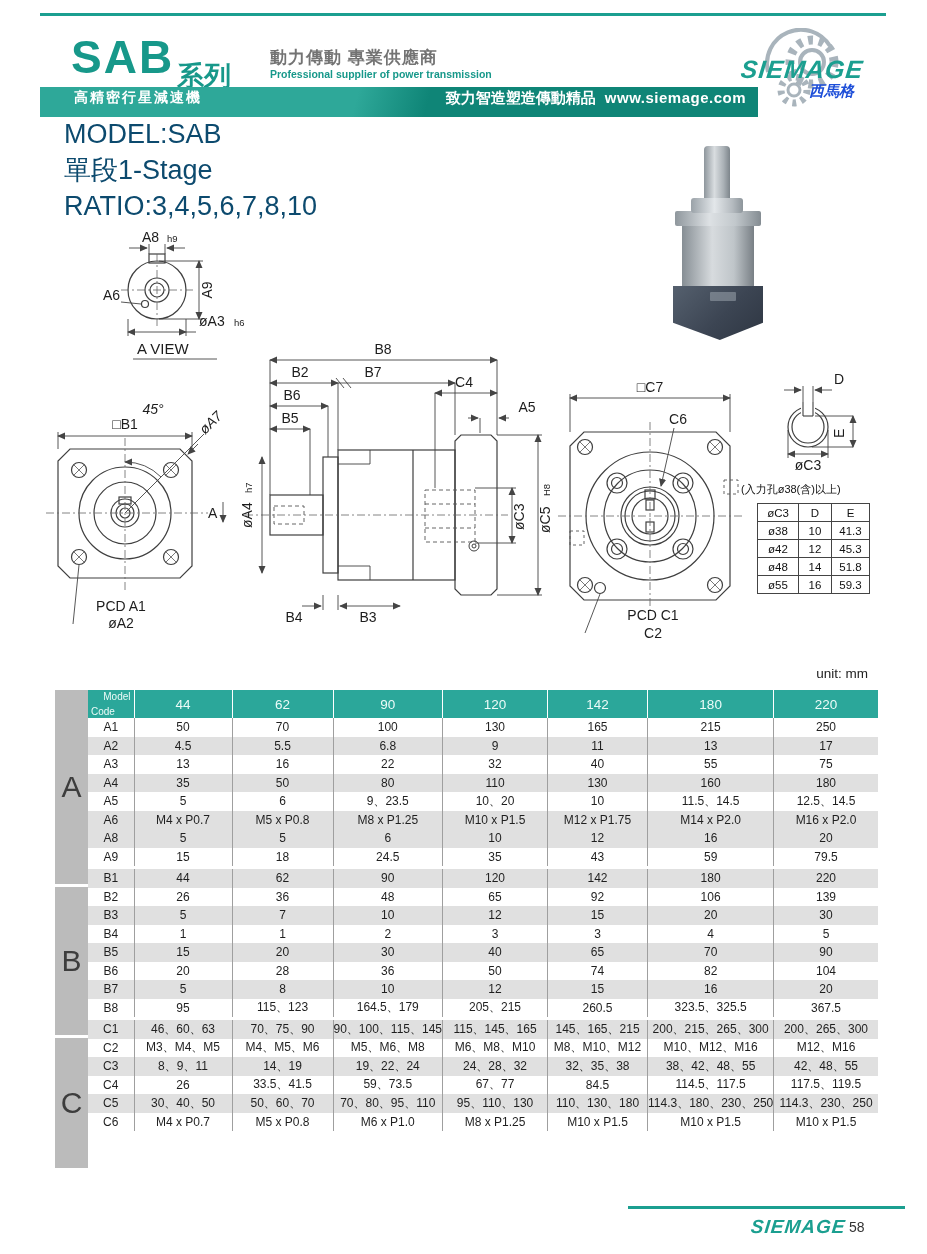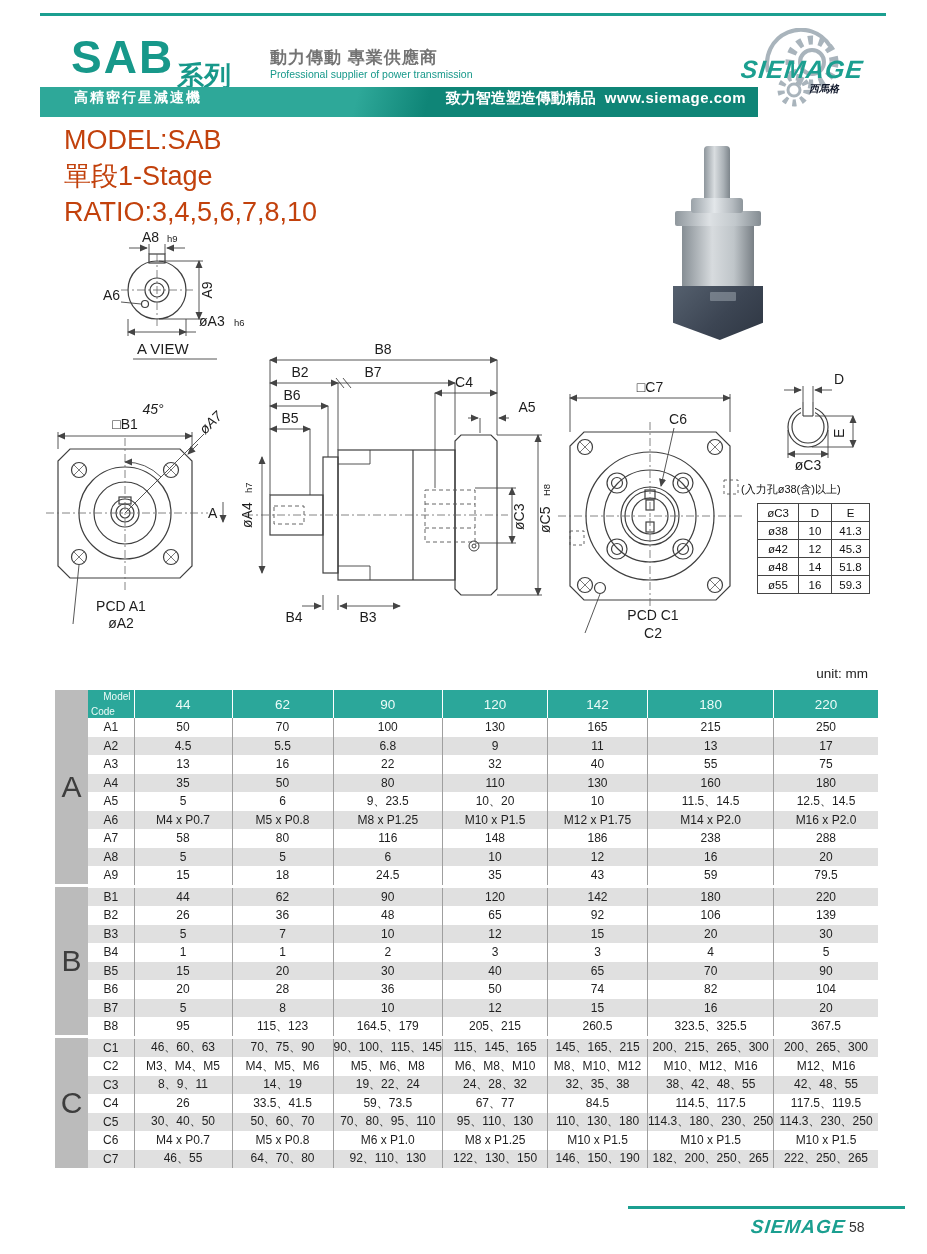--- a/index.html
+++ b/index.html
@@ -4,33 +4,33 @@
 <style>
   html,body{margin:0;padding:0;background:#888;}
   .page{position:relative;width:927px;height:1254px;background:#ffffff;margin:0 auto;
         font-family:"Liberation Sans","DejaVu Sans",sans-serif;overflow:hidden;color:#222;}
   .abs{position:absolute;}
   
   .top-rule{left:40px;top:13px;width:846px;height:3px;background:#1b9f90;}
   .sab{left:63px;top:34px;font-size:46px;font-weight:bold;color:#17988a;letter-spacing:2px;line-height:1;margin-left:8px;}
   .sab-suffix{left:177px;top:58px;font-size:27px;font-weight:bold;color:#17988a;}
   .tagline-zh{left:270px;top:46px;font-size:17px;font-weight:bold;color:#737373;letter-spacing:1px;}
-  .tagline-en{left:270px;top:68px;font-size:10.5px;font-weight:normal;color:#17988a;}
+  .tagline-en{left:270px;top:68px;font-size:10.5px;font-weight:bold;color:#17988a;}
   .banner{left:40px;top:87px;width:718px;height:30px;
           background:linear-gradient(105deg,#2ea899 0%,#2ea899 44%,#0f8577 54%,#0f8577 100%);}
   .banner-left{position:absolute;left:34px;top:0;height:21px;line-height:21px;color:#fff;
                font-size:14px;font-weight:bold;letter-spacing:2px;}
   .banner-right{position:absolute;right:12px;top:0;height:21px;line-height:21px;color:#fff;
                 font-size:15px;font-weight:bold;}
   .banner-right .url{margin-left:9px;letter-spacing:.5px;}
   .logo-wordmark{left:741px;top:55px;font-size:25px;font-weight:800;font-style:italic;
                  color:#1b9f90;letter-spacing:1px;transform:skewX(-6deg);}
-  .logo-zh{left:809px;top:82px;font-size:10px;font-style:italic;font-weight:bold;color:#0f172a;}
+  .logo-zh{left:809px;top:82px;font-size:15px;font-style:italic;font-weight:bold;color:#1d4ed8;}
   
-  .model-block{left:64px;top:122px;color:#c2410c;font-size:27px;line-height:36px;}
+  .model-block{left:64px;top:116px;color:#0c4a6e;font-size:27px;line-height:36px;}
   
   .photo{left:658px;top:140px;width:124px;height:178px;}
   .photo div{position:absolute;}
   .ph-shaft{left:46px;top:6px;width:26px;height:56px;border-radius:4px 4px 0 0;
             background:linear-gradient(90deg,#8e969c,#d9dde0 40%,#aab1b6 75%,#7d858b);}
   .ph-collar{left:33px;top:58px;width:52px;height:15px;border-radius:3px;
              background:linear-gradient(90deg,#9aa2a8,#e3e7ea 45%,#b4babf 80%,#8d959b);}
   .ph-flange{left:17px;top:71px;width:86px;height:15px;border-radius:2px;
              background:linear-gradient(90deg,#8f979d,#dde1e4 40%,#c2c8cc 70%,#848c92);}
   .ph-body{left:24px;top:86px;width:72px;height:62px;
@@ -498,30 +498,20 @@
         <tr class="alt">
           <td>A6</td>
           <td>M4 x P0.7</td>
           <td>M5 x P0.8</td>
           <td>M8 x P1.25</td>
           <td>M10 x P1.5</td>
           <td>M12 x P1.75</td>
           <td>M14 x P2.0</td>
           <td>M16 x P2.0</td>
         </tr>
-        <tr class="">
-          <td>A7</td>
-          <td>58</td>
-          <td>80</td>
-          <td>116</td>
-          <td>148</td>
-          <td>186</td>
-          <td>238</td>
-          <td>288</td>
-        </tr>
         <tr class="alt">
           <td>A8</td>
           <td>5</td>
           <td>5</td>
           <td>6</td>
           <td>10</td>
           <td>12</td>
           <td>16</td>
           <td>20</td>
         </tr>
@@ -668,30 +658,20 @@
         <tr class="">
           <td>C6</td>
           <td>M4 x P0.7</td>
           <td>M5 x P0.8</td>
           <td>M6 x P1.0</td>
           <td>M8 x P1.25</td>
           <td>M10 x P1.5</td>
           <td>M10 x P1.5</td>
           <td>M10 x P1.5</td>
         </tr>
-        <tr class="alt">
-          <td>C7</td>
-          <td>46、55</td>
-          <td>64、70、80</td>
-          <td>92、110、130</td>
-          <td>122、130、150</td>
-          <td>146、150、190</td>
-          <td>182、200、250、265</td>
-          <td>222、250、265</td>
-        </tr>
       </tbody>
   </table>
 
   <div class="abs footer-line"></div>
   <div class="abs footer-logo">SIEMAGE</div>
   <div class="abs footer-page">58</div>
 
 </div>
 
 </body></html>

